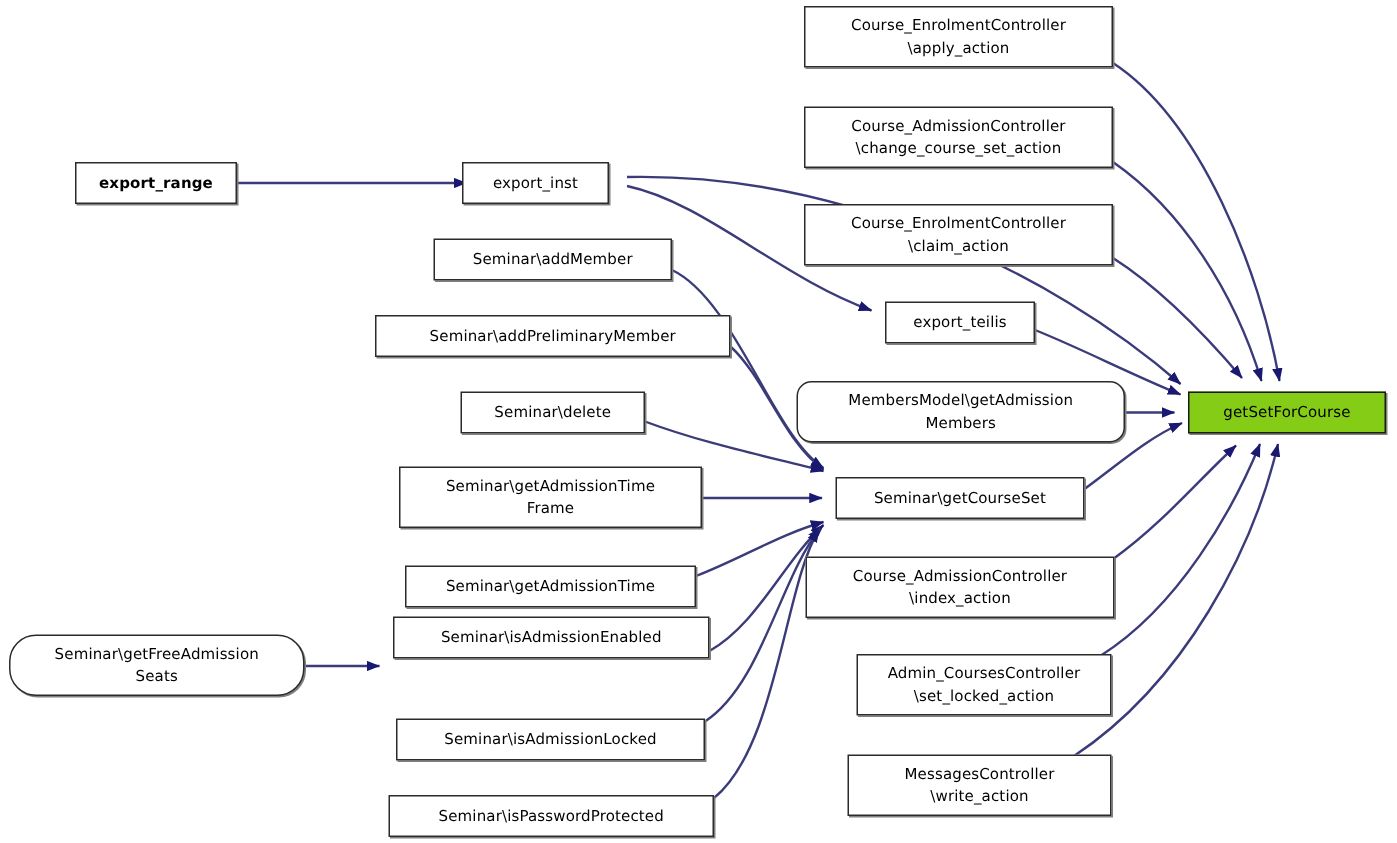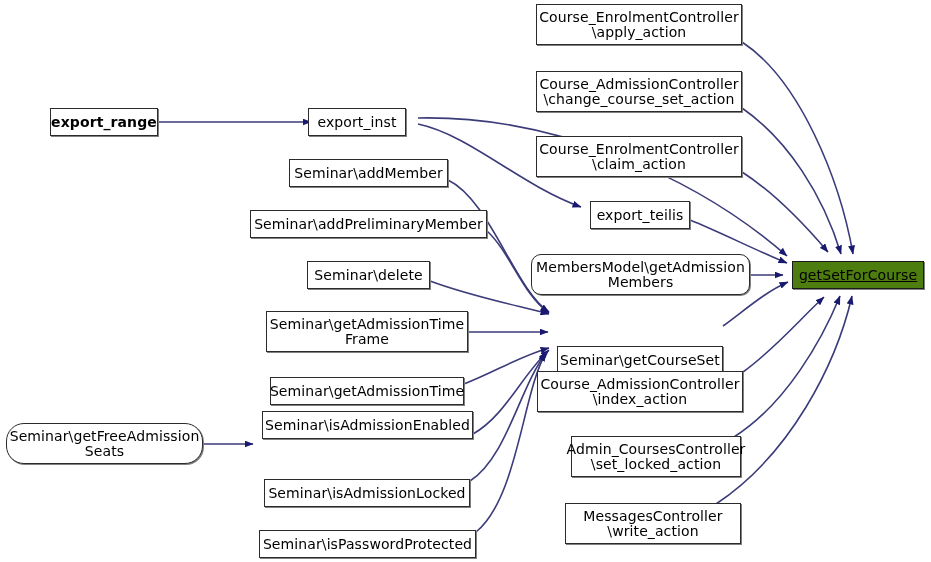--- a/index.html
+++ b/index.html
@@ -27,30 +27,29 @@
     position: absolute;
     box-sizing: border-box;
     background: #ffffff;
     border: 1px solid #2b2b2b;
     box-shadow: 1px 1px 0 0 #808080;
     display: flex;
     align-items: center;
     justify-content: center;
     text-align: center;
     color: #000000;
-    font-size: 14px;
+    font-size: 10px;
     line-height: 15px;
     letter-spacing: 0.1px;
     white-space: pre-line;
     z-index: 2;
   }
   .node.highlight {
-    background: #4d7c0f;
+    background: #84cc16;
     border-color: #1a1a1a;
-    text-decoration: underline;
   }
 </style>
 </head>
 <body>
 
 <div id="canvas">
 
   <svg id="edge-layer" viewBox="0 0 931 562" xmlns="http://www.w3.org/2000/svg">
     <defs>
       <marker id="arrowhead" markerWidth="9" markerHeight="7" refX="8.5" refY="3.5" orient="auto" markerUnits="userSpaceOnUse">
@@ -98,21 +97,21 @@
       <div class="node" style="left: 259px; top: 530px; width: 217px; height: 28px;">Seminar\isPasswordProtected</div>
       <div class="node" style="left: 536px; top: 4px; width: 206px; height: 41px;">Course_EnrolmentController
 \apply_action</div>
       <div class="node" style="left: 536px; top: 71px; width: 206px; height: 41px;">Course_AdmissionController
 \change_course_set_action</div>
       <div class="node" style="left: 536px; top: 136px; width: 206px; height: 41px;">Course_EnrolmentController
 \claim_action</div>
       <div class="node" style="left: 590px; top: 201px; width: 100px; height: 28px;">export_teilis</div>
       <div class="node" style="left: 531px; top: 254px; width: 219px; height: 41px; border-radius: 10px;">MembersModel\getAdmission
 Members</div>
-      <div class="node" style="left: 557px; top: 318px; width: 166px; height: 28px; margin-top: 28px;">Seminar\getCourseSet</div>
+      <div class="node" style="left: 557px; top: 318px; width: 166px; height: 28px;">Seminar\getCourseSet</div>
       <div class="node" style="left: 537px; top: 371px; width: 206px; height: 41px;">Course_AdmissionController
 \index_action</div>
       <div class="node" style="left: 548px; top: 436px; width: 170px; height: 41px; margin-left: 23px;">Admin_CoursesController
 \set_locked_action</div>
       <div class="node" style="left: 565px; top: 503px; width: 176px; height: 41px;">MessagesController
 \write_action</div>
       <div class="node highlight" style="left: 792px; top: 261px; width: 132px; height: 28px;">getSetForCourse</div>
     </div>
 
 </div>

